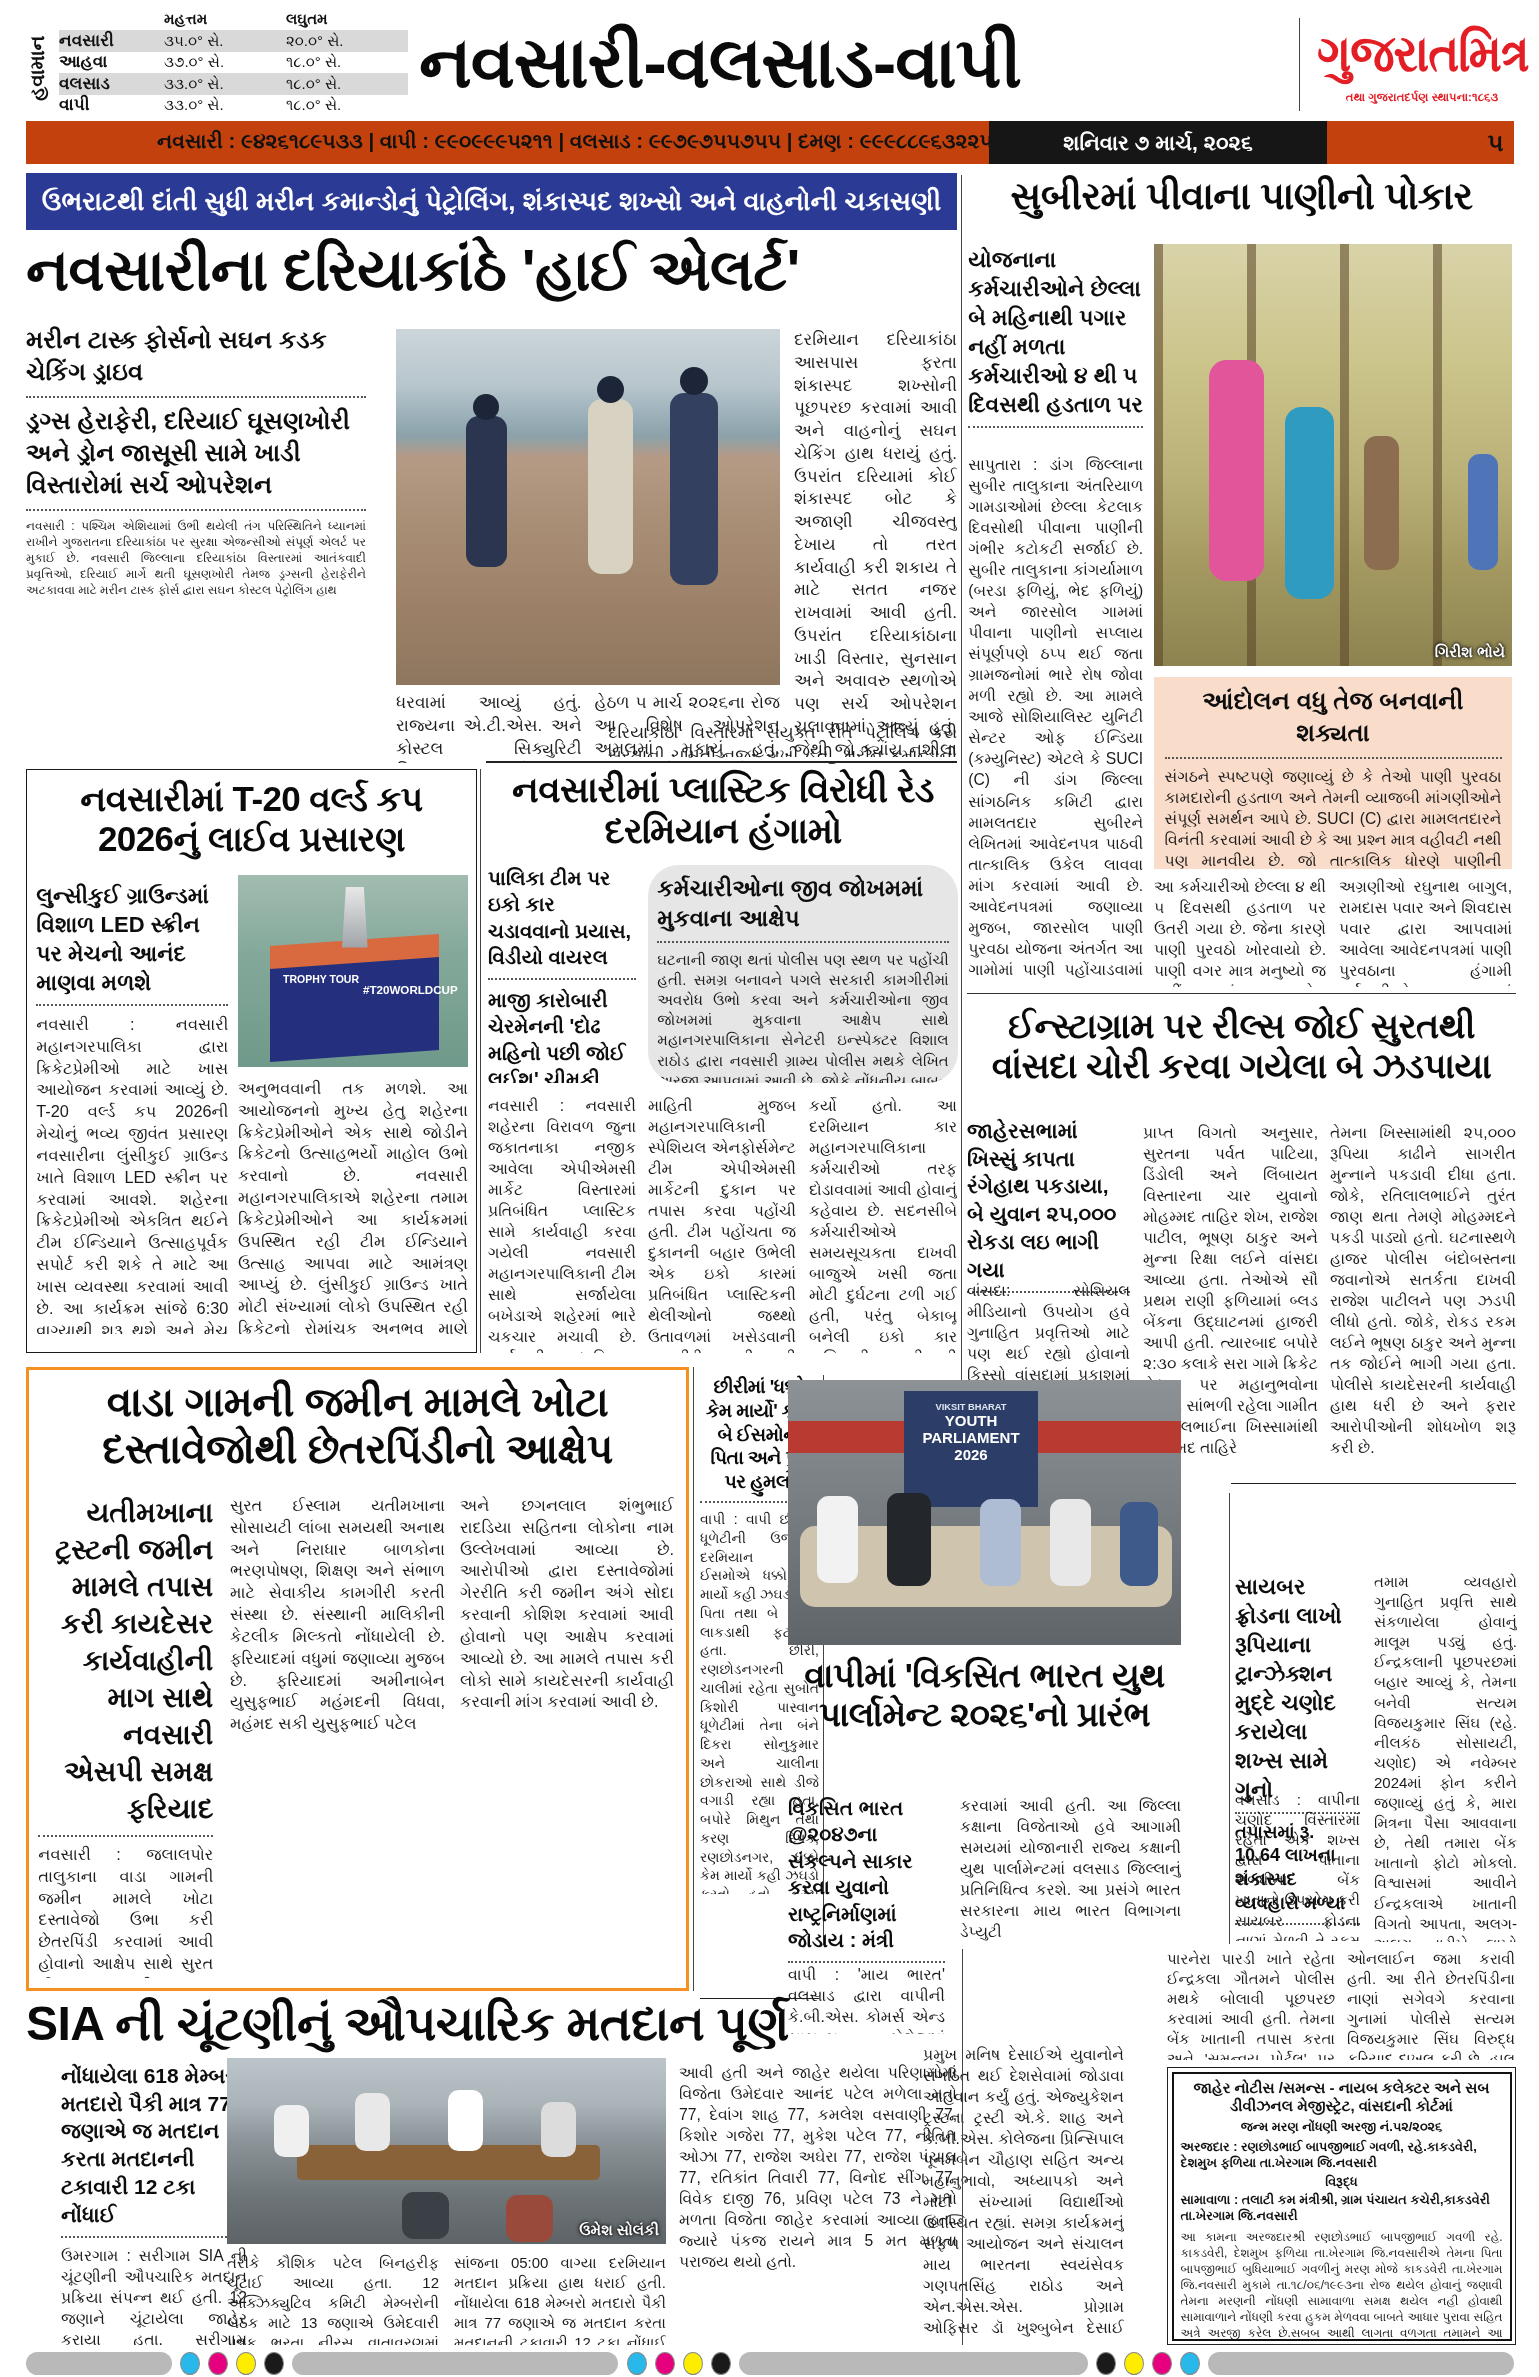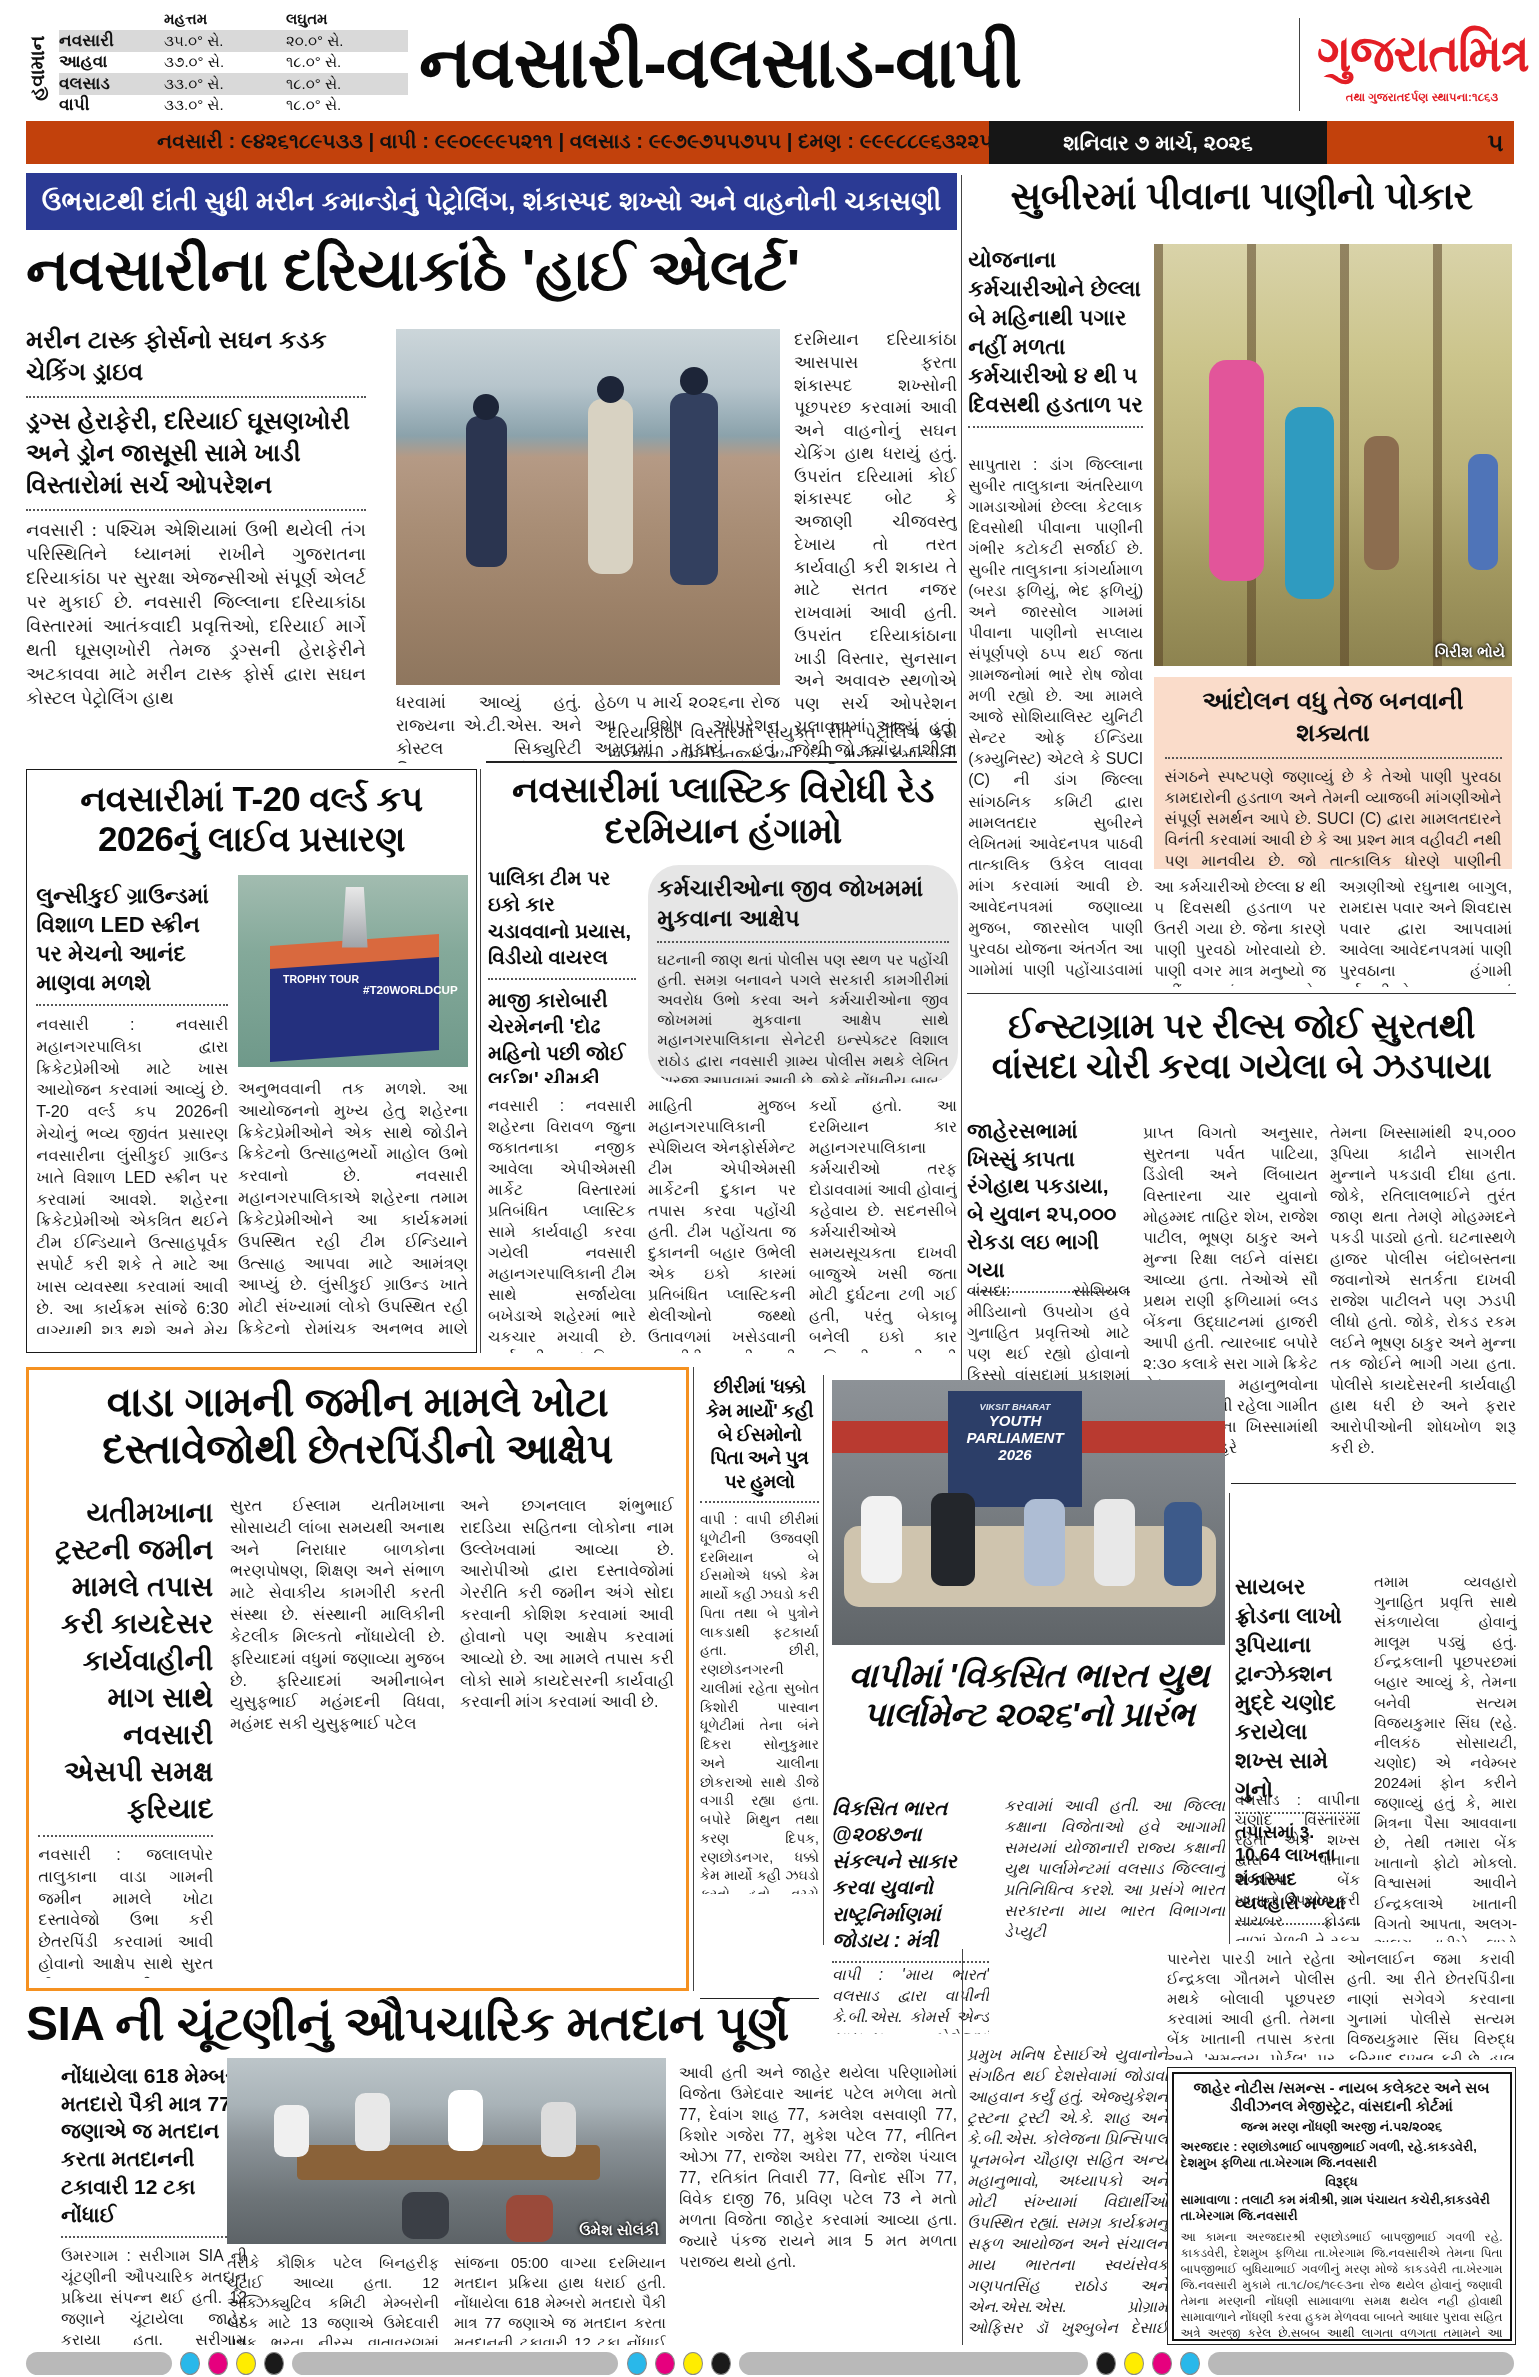--- a/index.html
+++ b/index.html
@@ -101,21 +101,21 @@
 
   <div class="banner">ઉભરાટથી દાંતી સુધી મરીન કમાન્ડોનું પેટ્રોલિંગ, શંકાસ્પદ શખ્સો અને વાહનોની ચકાસણી</div>
 
   <div class="story" style="left:26px; top:237px; width:931px; height:524px;">
     <div class="hl" style="font-size:58px; white-space:nowrap;">નવસારીના દરિયાકાંઠે 'હાઈ એલર્ટ'</div>
     <div class="abs" style="left:0; top:87px; width:340px; height:439px; overflow:hidden;">
       <div class="kick" style="font-size:24.4px;">મરીન ટાસ્ક ફોર્સનો સઘન કડક ચેકિંગ ડ્રાઇવ</div>
       <div class="dot"></div>
       <div class="kick" style="font-size:24.4px;">ડ્રગ્સ હેરાફેરી, દરિયાઈ ઘૂસણખોરી અને ડ્રોન જાસૂસી સામે ખાડી વિસ્તારોમાં સર્ચ ઓપરેશન</div>
       <div class="dot"></div>
-      <div class="bodytx" style="font-size:18px;font-family:Liberation Serif, serif;">નવસારી : પશ્ચિમ એશિયામાં ઉભી થયેલી તંગ પરિસ્થિતિને ધ્યાનમાં રાખીને ગુજરાતના દરિયાકાંઠા પર સુરક્ષા એજન્સીઓ સંપૂર્ણ એલર્ટ પર મુકાઈ છે. નવસારી જિલ્લાના દરિયાકાંઠા વિસ્તારમાં આતંકવાદી પ્રવૃત્તિઓ, દરિયાઈ માર્ગે થતી ઘૂસણખોરી તેમજ ડ્રગ્સની હેરાફેરીને અટકાવવા માટે મરીન ટાસ્ક ફોર્સ દ્વારા સઘન કોસ્ટલ પેટ્રોલિંગ હાથ</div>
+      <div class="bodytx" style="font-size:12px;">નવસારી : પશ્ચિમ એશિયામાં ઉભી થયેલી તંગ પરિસ્થિતિને ધ્યાનમાં રાખીને ગુજરાતના દરિયાકાંઠા પર સુરક્ષા એજન્સીઓ સંપૂર્ણ એલર્ટ પર મુકાઈ છે. નવસારી જિલ્લાના દરિયાકાંઠા વિસ્તારમાં આતંકવાદી પ્રવૃત્તિઓ, દરિયાઈ માર્ગે થતી ઘૂસણખોરી તેમજ ડ્રગ્સની હેરાફેરીને અટકાવવા માટે મરીન ટાસ્ક ફોર્સ દ્વારા સઘન કોસ્ટલ પેટ્રોલિંગ હાથ</div>
     </div>
     <div class="photo" style="left:370px; top:92px; width:384px; height:356px; background:linear-gradient(180deg,#ccd6da 0%,#b7c5cc 16%,#9db1ba 24%,#8ba2ab 30%,#b59a85 36%,#a98e76 55%,#9c8168 78%,#8e765e 100%);">
       <div class="abs" style="left:70px; top:87px; width:41px; height:151px; background:#2b3550; border-radius:12.8px;"></div>
       <div class="abs" style="left:77px; top:65px; width:25.6px; height:25.6px; background:#1d2538; border-radius:50%;"></div>
       <div class="abs" style="left:192px; top:70px; width:45px; height:175px; background:#d8d2c2; border-radius:14px;"></div>
       <div class="abs" style="left:201px; top:47px; width:27px; height:27px; background:#1d2538; border-radius:50%;"></div>
       <div class="abs" style="left:274px; top:64px; width:48px; height:192px; background:#33405f; border-radius:14px;"></div>
       <div class="abs" style="left:284px; top:38px; width:28px; height:28px; background:#1d2538; border-radius:50%;"></div>
     </div>
     <div class="abs" style="left:768px; top:92px; width:163px; height:435px; overflow:hidden;">
@@ -220,21 +220,21 @@
 
   <div class="story" style="left:700px; top:1375px; width:119px; height:629px;">
     <div class="hl center" style="font-size:19px; line-height:1.25;">છીરીમાં 'ધક્કો કેમ માર્યો' કહી બે ઈસમોનો પિતા અને પુત્ર પર હુમલો</div>
     <div class="dot"></div>
     <div class="bodytx" style="font-size:14px; height:384px;">વાપી : વાપી છીરીમાં ધૂળેટીની ઉજવણી દરમિયાન બે ઈસમોએ ધક્કો કેમ માર્યો કહી ઝઘડો કરી પિતા તથા બે પુત્રોને લાકડાથી ફટકાર્યા હતા. છીરી, રણછોડનગરની ચાલીમાં રહેતા સુબોત કિશોરી પાસ્વાન ધૂળેટીમાં તેના બંને દિકરા સોનુકુમાર અને ચાલીના છોકરાઓ સાથે ડીજે વગાડી રહ્યા હતા. બપોરે મિથુન તથા કરણ દિપક, રણછોડનગર, ધક્કો કેમ માર્યો કહી ઝઘડો કરતો હતો. વચ્ચે પડતા બંને ઉશ્કેરાઈ ગયા અને સુબોત તથા પુત્રોને લાકડાના ફટકા માર્યા હતા. ઈજાગ્રસ્તને ચલા સીએચસીમાં ખસેડ્યા હતાં. આ બનાવની ફરિયાદ પોલીસ મથકમાં કરી હતી.</div>
     <div class="hline" style="left:0; top:623px; width:119px; height:1.2px;"></div>
   </div>
 
   <div class="vline" style="left:823px; top:1375px; height:570px;"></div>
 
-  <div class="story" style="left:832px; top:1375px; width:393px; height:968px;font-style:italic;">
+  <div class="story" style="left:788px; top:1375px; width:393px; height:968px;">
     <div class="photo" style="left:0; top:4.7px; width:393px; height:265px; background:linear-gradient(180deg,#8d9297 0%,#7e8388 35%,#6e7377 70%,#5f6468 100%);">
       <div class="abs" style="left:0; top:41px; width:100%; height:32px; background:#b93a30;"></div>
       <div class="abs" style="left:116px; top:11.6px; width:134px; height:116px; background:#2c3e68;">
         <div class="center" style="color:#dfe6f2; font-size:9.3px; font-weight:700; margin-top:10.5px;">VIKSIT BHARAT</div>
         <div class="center" style="color:#ffffff; font-size:15px; font-weight:800;">YOUTH PARLIAMENT 2026</div>
       </div>
       <div class="abs" style="left:11.6px; top:146px; width:372px; height:81px; background:#cfc4ae; border-radius:15px;"></div>
       <div class="abs" style="left:29px; top:116px; width:41px; height:87px; background:#f2f2f2; border-radius:11.6px;"></div>
       <div class="abs" style="left:99px; top:113px; width:44px; height:93px; background:#23262b; border-radius:11.6px;"></div>
       <div class="abs" style="left:192px; top:119px; width:41px; height:87px; background:#aebdd4; border-radius:11.6px;"></div>

